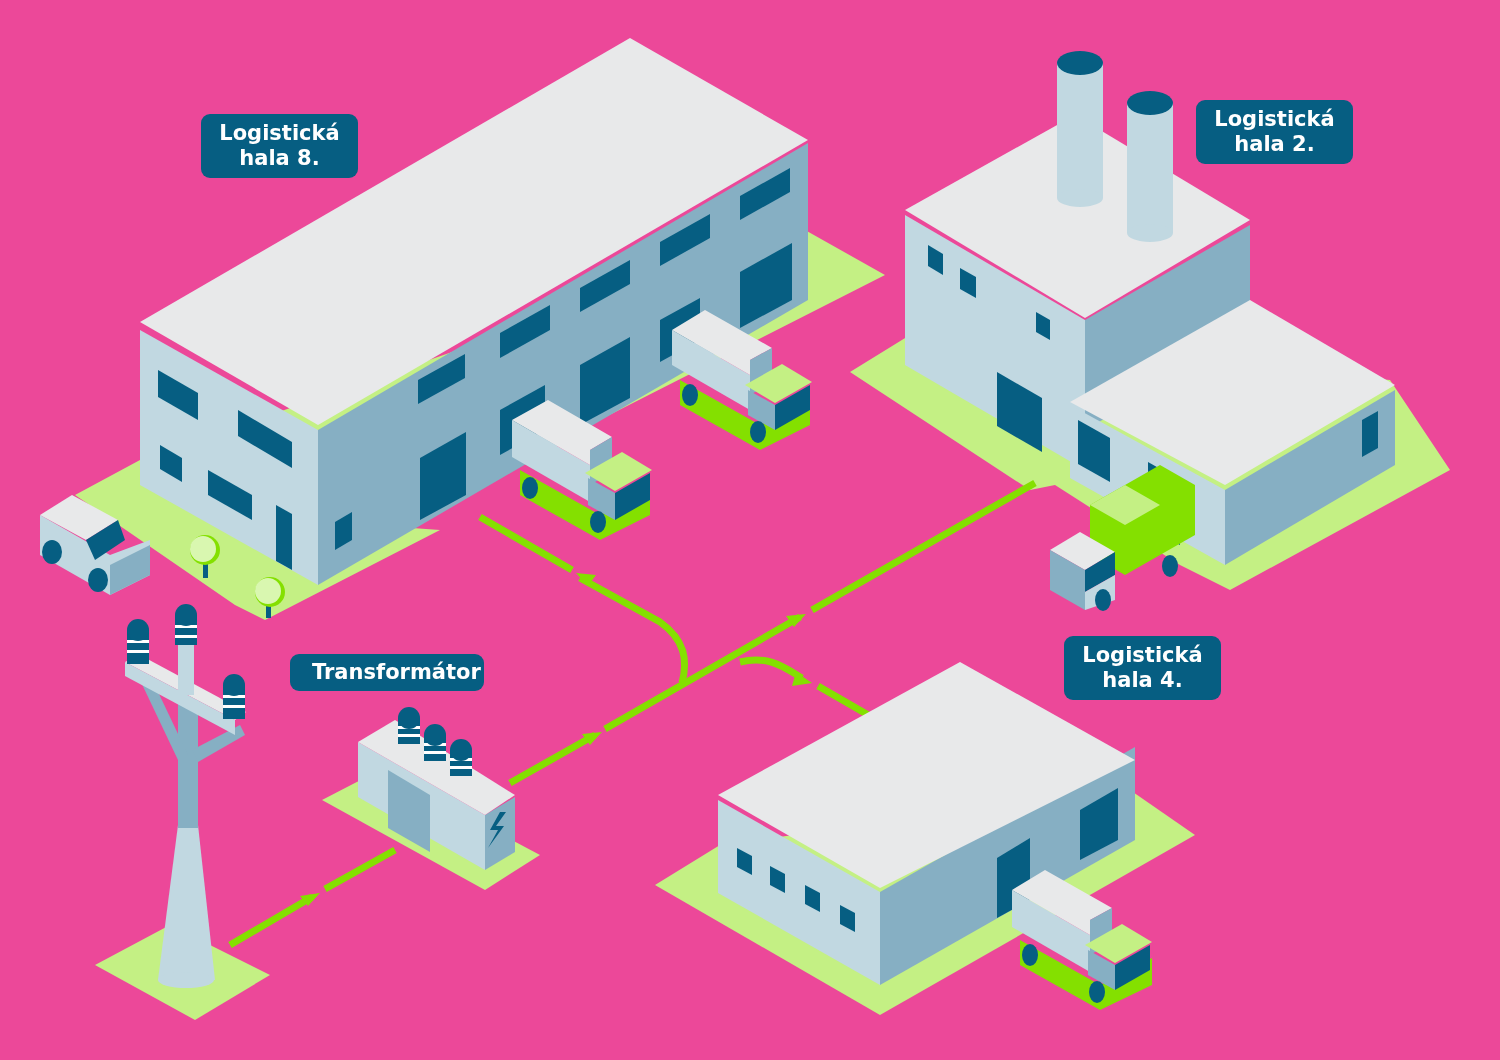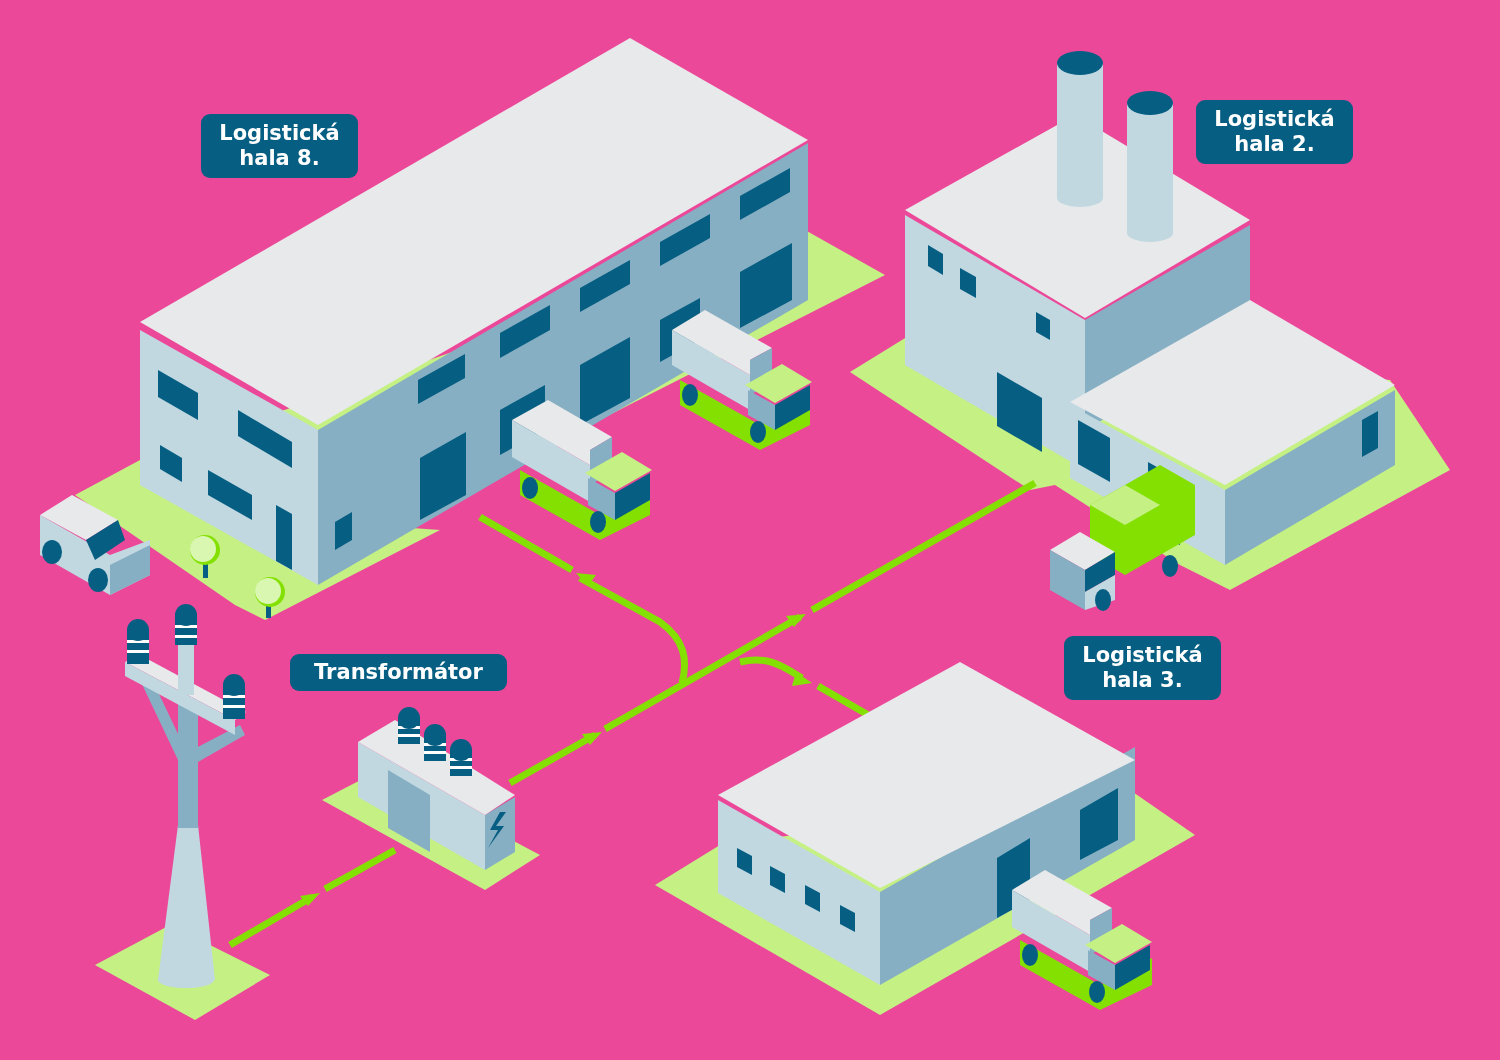--- a/index.html
+++ b/index.html
@@ -266,18 +266,18 @@
 <div class="label" style="left:201px; top:114px; width:157px;">
   <span>Logistická</span>
   <span>hala 8.</span>
 </div>
 <div class="label" style="left:1196px; top:100px; width:157px;">
   <span>Logistická</span>
   <span>hala 2.</span>
 </div>
 <div class="label" style="left:1064px; top:636px; width:157px;">
   <span>Logistická</span>
-  <span>hala 3.</span>
-</div>
-<div class="label" style="left:290px; top:654px; width:217px; padding:6px 22px;">
+  <span>hala 4.</span>
+</div>
+<div class="label" style="left:290px; top:654px; width:194px; padding:6px 22px;">
   <span>Transformátor</span>
 </div>
 </div>
 
 </body></html>

